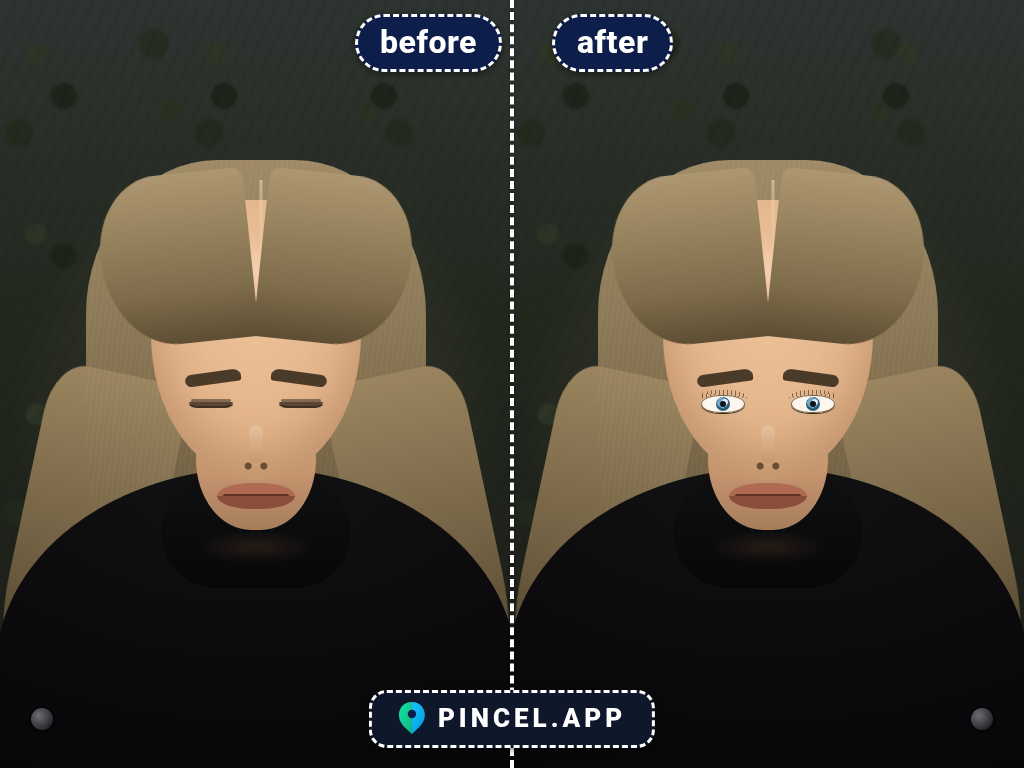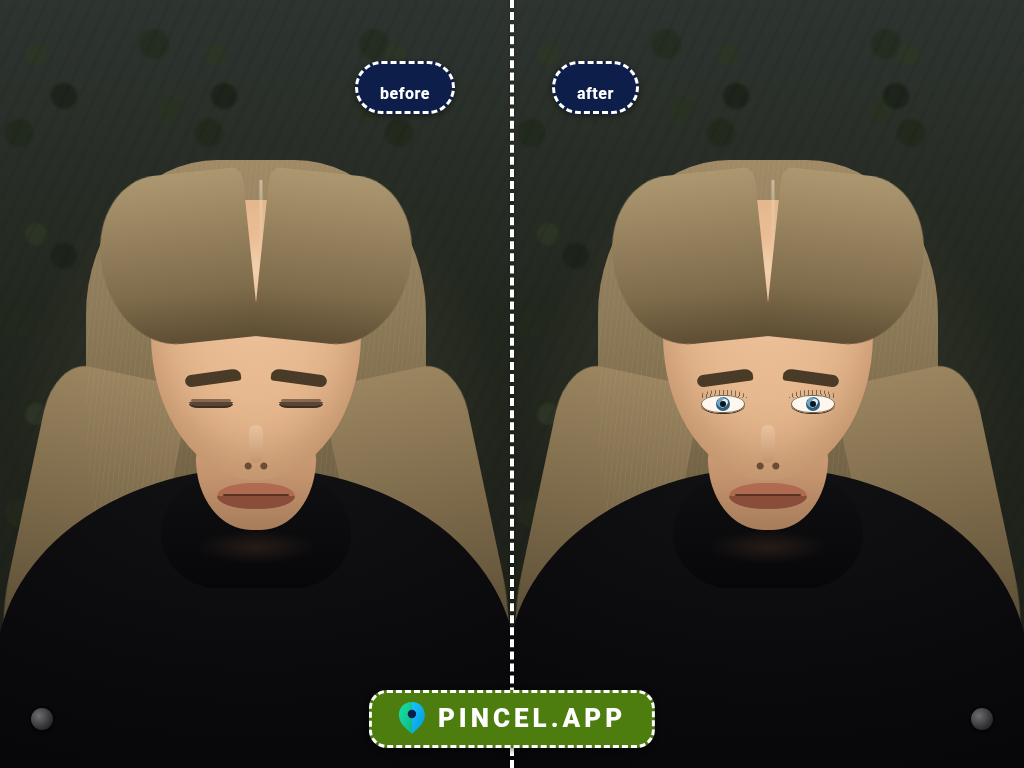--- a/index.html
+++ b/index.html
@@ -304,42 +304,41 @@
     position:absolute; top:0; bottom:0; left:512px;
     transform:translateX(-50%);
     width:0;
     border-left: 4px dashed #ffffff;
     filter: drop-shadow(0 0 1px rgba(0,0,0,.5));
   }
 
   
   .pill{
     position:absolute;
-    padding: 20px 22px 8px;
+    padding: 6px 22px 8px;
     background:#0e1e4a;
     color:#ffffff;
     font-weight:800;
-    font-size:16px;
+    font-size:32px;
     letter-spacing:.5px;
     border-radius: 999px;
     border: 3px dashed #ffffff;
     box-shadow: 0 2px 6px rgba(0,0,0,.4);
     white-space:nowrap;
-    margin-top:47px;
   }
   .pill.before{ top:14px; left:355px; }
   .pill.after { top:14px; left:552px;text-align:center; }
 
   .brand{
     position:absolute;
     left:512px; bottom:20px;
     transform:translateX(-50%);
     display:flex; align-items:center; gap:12px;
     padding: 8px 26px 10px;
-    background:#4d7c0f;
+    background:#0f172a;
     border: 3px dashed #ffffff;
     border-radius: 18px;
     box-shadow: 0 2px 6px rgba(0,0,0,.45);
   }
   .brand .name{
     font-weight:900;
     font-size:26px;
     letter-spacing:4px;
     color:#ffffff;
   }

